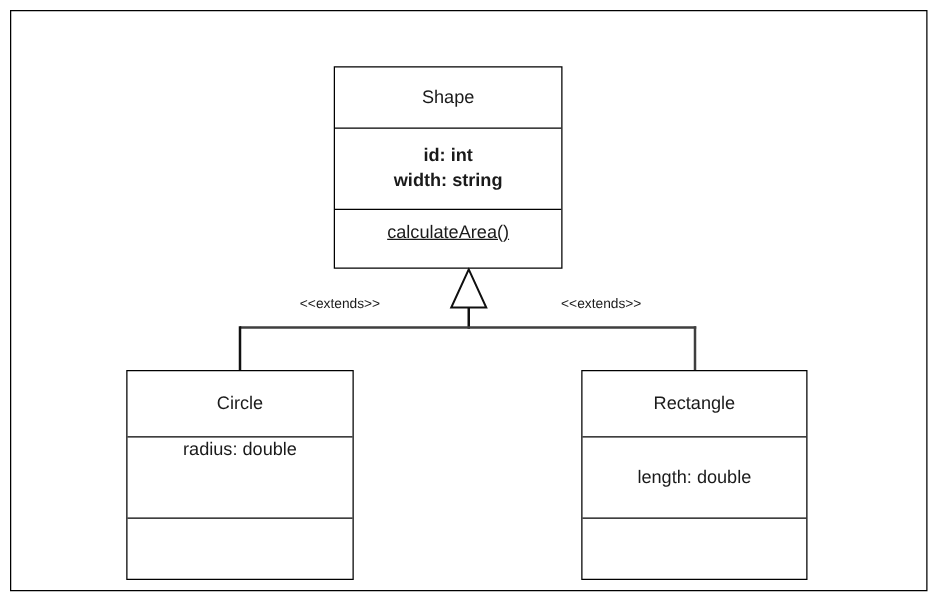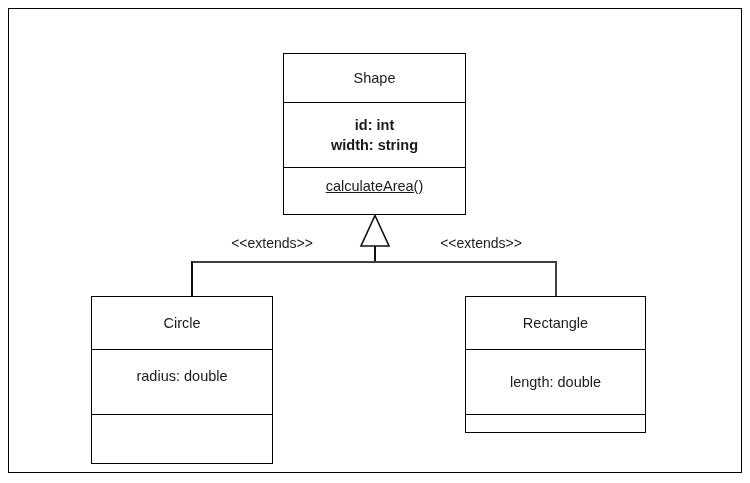--- a/index.html
+++ b/index.html
@@ -60,38 +60,38 @@
   
   .conn {
     position: absolute;
     background: #3f3f3f;
   }
   .conn-dark {
     background: #101010;
   }
   .edge-label {
     position: absolute;
-    font-size: 14px;
+    font-size: 11px;
     line-height: 18px;
     color: #1a1a1a;
     white-space: nowrap;
     text-align: center;
   }
   .tri-wrap {
     position: absolute;
   }
 </style>
 </head>
 <body>
 
 <div id="canvas">
 
   <div class="frame"></div>
 
-  <div class="uml-class" style="left:283px; top:53px; width:183px; height:162px;">
+  <div class="uml-class" style="left:267px; top:53px; width:183px; height:162px;">
     <div class="compartment cmp-name" style="height:48px;">
       <span>Shape</span>
     </div>
     <div class="compartment cmp-attrs" style="height:65px;font-weight:bold;">
       <span class="member">id: int</span>
       <span class="member">width: string</span>
     </div>
     <div class="compartment cmp-ops" style="flex:1 1 auto; justify-content:flex-start; padding-top:8px;text-decoration:underline;">
       <span class="member">calculateArea()</span>
     </div>
@@ -107,31 +107,31 @@
 
   <div class="conn" style="left:192px; top:261px; width:365px; height:1.8px;"></div>
 
   <div class="conn conn-dark" style="left:191px; top:261px; width:1.8px; height:36px;"></div>
 
   <div class="conn" style="left:555px; top:261px; width:2px; height:36px;"></div>
 
   <div class="edge-label" style="left:197px; top:234px; width:150px;">&lt;&lt;extends&gt;&gt;</div>
   <div class="edge-label" style="left:406px; top:234px; width:150px;">&lt;&lt;extends&gt;&gt;</div>
 
-  <div class="uml-class" style="left:91px; top:296px; width:182px; height:168px;">
+  <div class="uml-class" style="left:101px; top:296px; width:182px; height:168px;">
     <div class="compartment cmp-name" style="height:52px;">
       <span>Circle</span>
     </div>
-    <div class="compartment cmp-attrs" style="height:65px; justify-content:flex-start; padding-top:16px;">
+    <div class="compartment cmp-attrs" style="height:65px; justify-content:flex-start; padding-top:0;">
       <span class="member">radius: double</span>
     </div>
     <div class="compartment cmp-ops" style="flex:1 1 auto;"></div>
   </div>
 
-  <div class="uml-class" style="left:465px; top:296px; width:181px; height:137px;">
+  <div class="uml-class" style="left:465px; top:296px; width:181px; height:168px;">
     <div class="compartment cmp-name" style="height:52px;">
       <span>Rectangle</span>
     </div>
     <div class="compartment cmp-attrs" style="height:65px;">
       <span class="member">length: double</span>
     </div>
     <div class="compartment cmp-ops" style="flex:1 1 auto;"></div>
   </div>
 
 </div>

